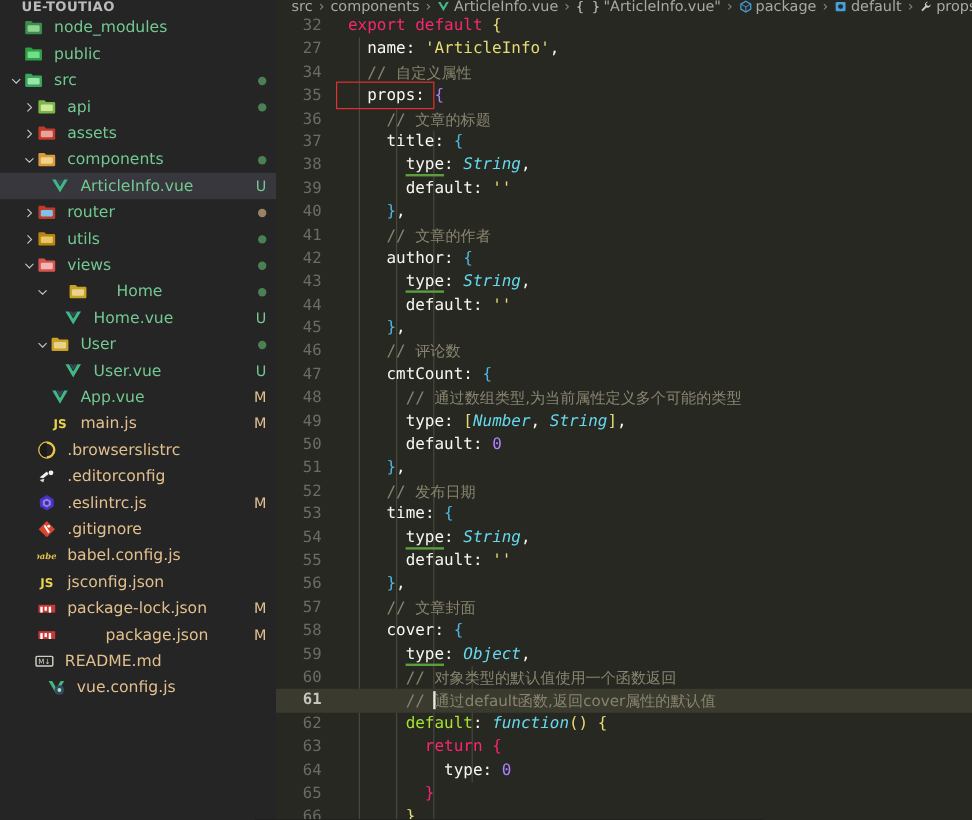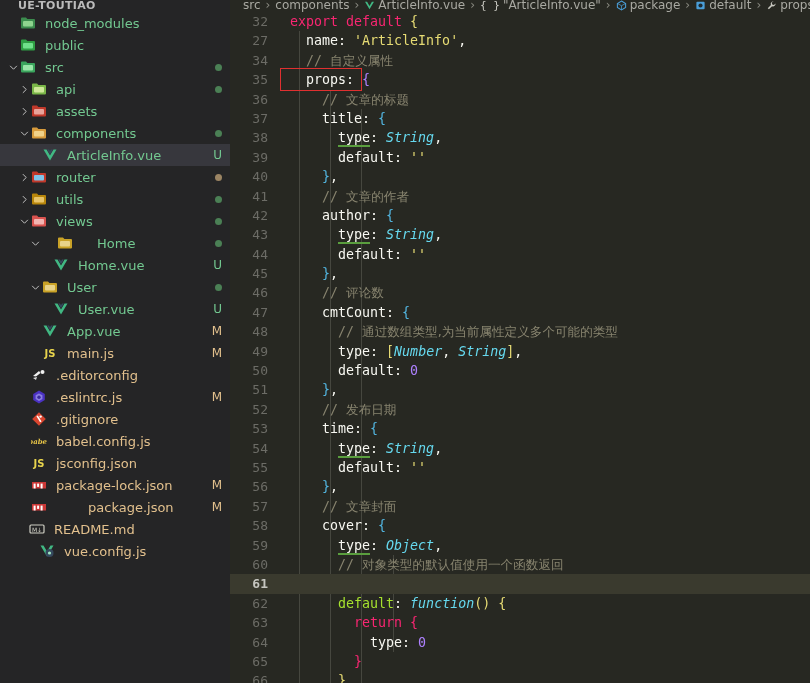--- a/index.html
+++ b/index.html
@@ -366,20 +366,30 @@
         </div>
         <div class="row" style="padding-left: 30px;">
           <span class="twisty"></span>
           <span class="ficon">
             <svg width="16" height="16" viewBox="0 0 16 16">
               <text x="8" y="12" font-family="DejaVu Sans" font-size="10" font-weight="bold" fill="#e8d44d" text-anchor="middle">JS</text>
             </svg>
           </span>
           <span class="flabel c-orange">main.js</span>
           <span class="badge c-orange">M</span>
+        </div>
+        <div class="row" style="padding-left: 19px;">
+          <span class="twisty"></span>
+          <span class="ficon">
+            <svg width="16" height="16" viewBox="0 0 16 16">
+              <circle cx="8" cy="8" r="6.2" fill="none" stroke="#e8c547" stroke-width="2"></circle>
+              <path d="M8 1.8 A6.2 6.2 0 0 0 8 14.2 Z" fill="#1b1b1b"></path>
+            </svg>
+          </span>
+          <span class="flabel c-orange">.browserslistrc</span>
         </div>
         <div class="row" style="padding-left: 19px;">
           <span class="twisty"></span>
           <span class="ficon">
             <svg width="16" height="16" viewBox="0 0 16 16">
               <path d="M2 9 L8 4 L9.5 6 L5 9.5 Z" fill="#f0f0f0"></path>
               <circle cx="11.5" cy="5" r="2" fill="#f0f0f0"></circle>
               <path d="M2 11 L6 10 L5 13 Z" fill="#dddddd"></path>
             </svg>
           </span>
@@ -563,21 +573,21 @@
           <div class="cline"><span class="gutter">51</span><span class="ctext"><span class="op">    </span><span class="br-b">}</span><span class="op">,</span></span></div>
           <div class="cline"><span class="gutter">52</span><span class="ctext"><span class="cmt">    // </span><span class="cmt cn">发布日期</span></span></div>
           <div class="cline"><span class="gutter">53</span><span class="ctext"><span class="op">    </span><span class="ident">time</span><span class="op">: </span><span class="br-b">{</span></span></div>
           <div class="cline"><span class="gutter">54</span><span class="ctext"><span class="op">      </span><span class="ident spell">type</span><span class="op">: </span><span class="type">String</span><span class="op">,</span></span></div>
           <div class="cline"><span class="gutter">55</span><span class="ctext"><span class="op">      </span><span class="ident">default</span><span class="op">: </span><span class="yellowb">''</span></span></div>
           <div class="cline"><span class="gutter">56</span><span class="ctext"><span class="op">    </span><span class="br-b">}</span><span class="op">,</span></span></div>
           <div class="cline"><span class="gutter">57</span><span class="ctext"><span class="cmt">    // </span><span class="cmt cn">文章封面</span></span></div>
           <div class="cline"><span class="gutter">58</span><span class="ctext"><span class="op">    </span><span class="ident">cover</span><span class="op">: </span><span class="br-b">{</span></span></div>
           <div class="cline"><span class="gutter">59</span><span class="ctext"><span class="op">      </span><span class="ident spell">type</span><span class="op">: </span><span class="type">Object</span><span class="op">,</span></span></div>
           <div class="cline"><span class="gutter">60</span><span class="ctext"><span class="cmt">      // </span><span class="cmt cn">对象类型的默认值使用一个函数返回</span></span></div>
-          <div class="cline active"><span class="gutter">61</span></div>
+          <div class="cline active"><span class="gutter">61</span><span class="ctext"><span class="cmt">      // </span><span class="caret"></span><span class="cmt cn">通过default函数,返回cover属性的默认值</span></span></div>
           <div class="cline"><span class="gutter">62</span><span class="ctext"><span class="op">      </span><span class="func">default</span><span class="op">: </span><span class="type">function</span><span class="br-y">(</span><span class="br-y">)</span><span class="op"> </span><span class="br-y">{</span></span></div>
           <div class="cline"><span class="gutter">63</span><span class="ctext"><span class="op">        </span><span class="kw">return</span><span class="op"> </span><span class="br-pk">{</span></span></div>
           <div class="cline"><span class="gutter">64</span><span class="ctext"><span class="op">          </span><span class="ident">type</span><span class="op">: </span><span class="num">0</span></span></div>
           <div class="cline"><span class="gutter">65</span><span class="ctext"><span class="op">        </span><span class="br-pk">}</span></span></div>
           <div class="cline"><span class="gutter">66</span><span class="ctext"><span class="op">      </span><span class="br-y">}</span></span></div>
         </div>
       <div id="props-box" style="top: 56.2px; left: 50px; width: 82px; height: 23px; border-color: rgb(224, 48, 48);"></div>
     </div>
   </div>
 </div>

